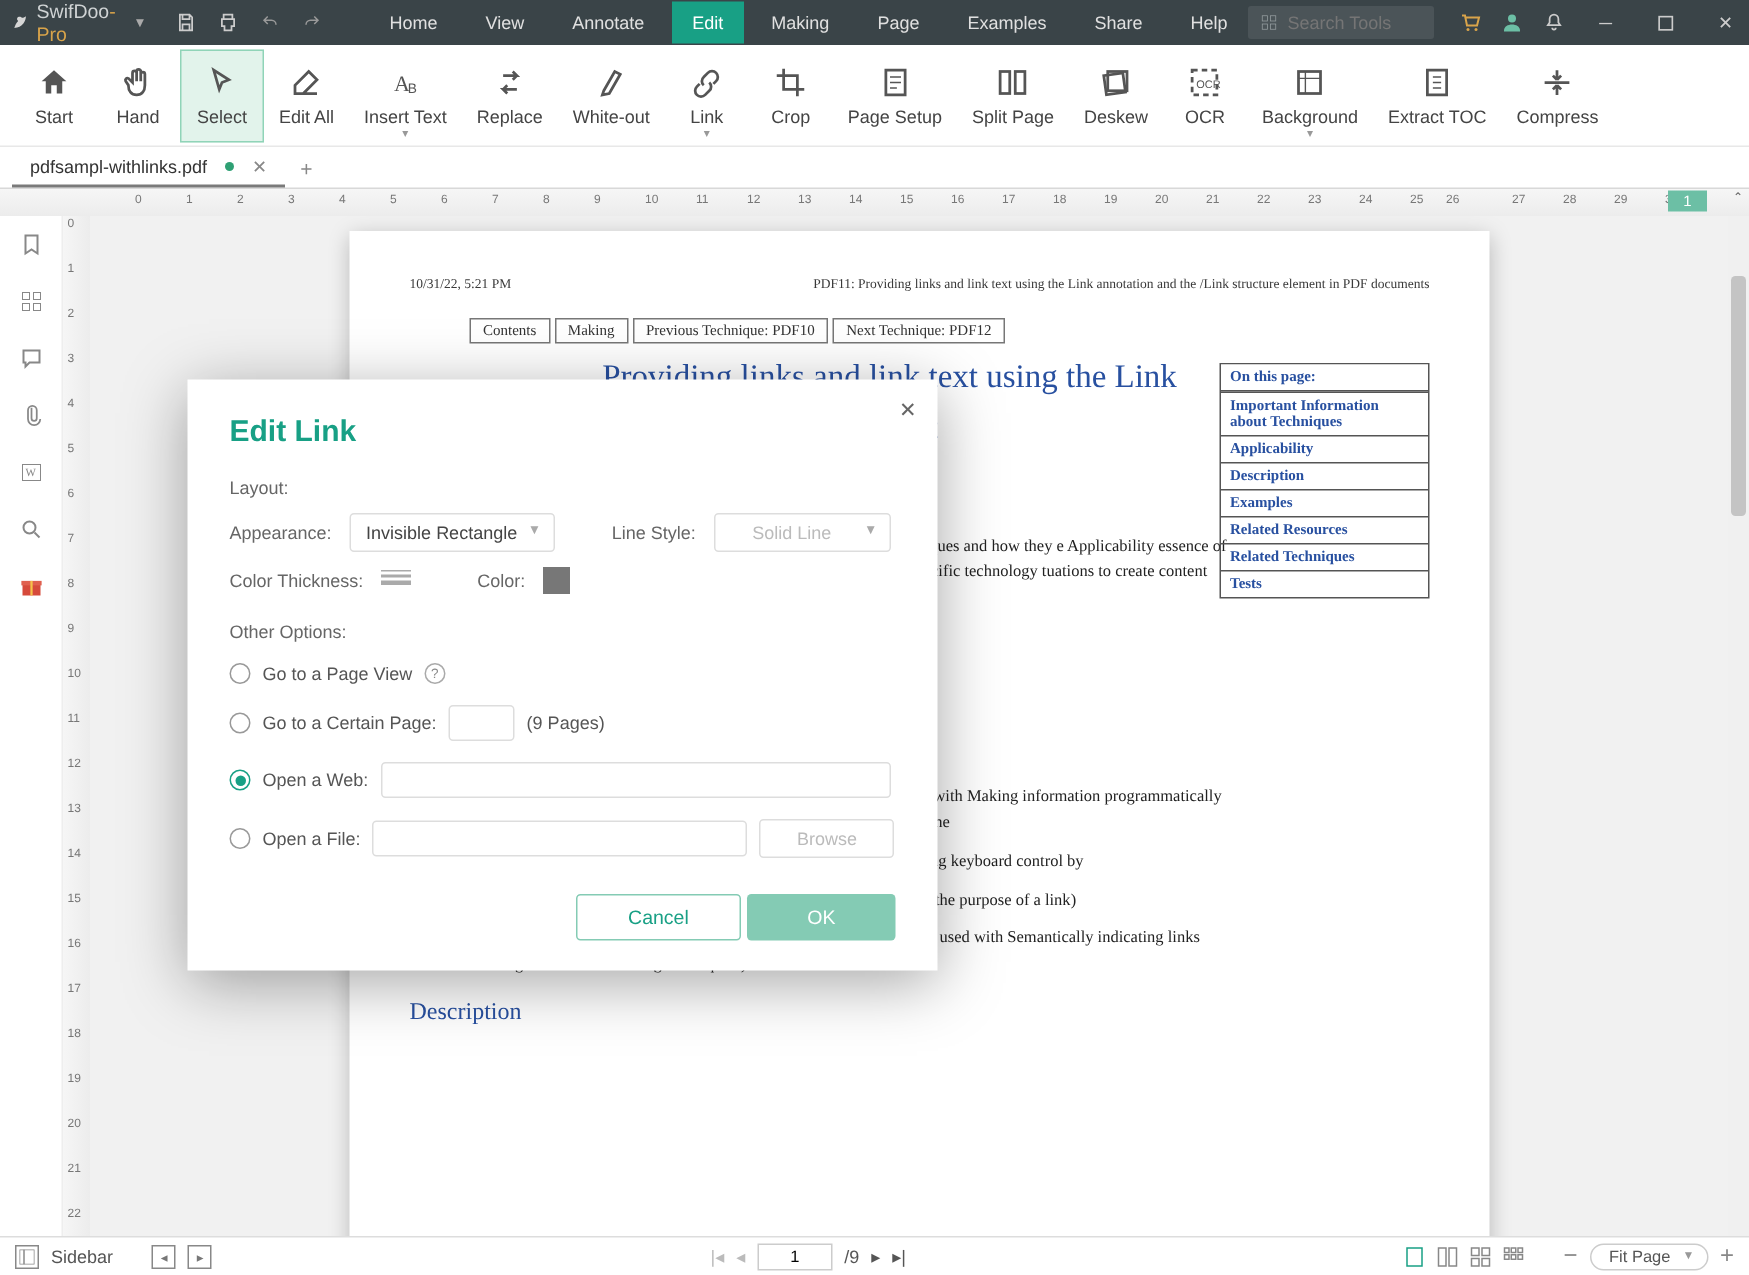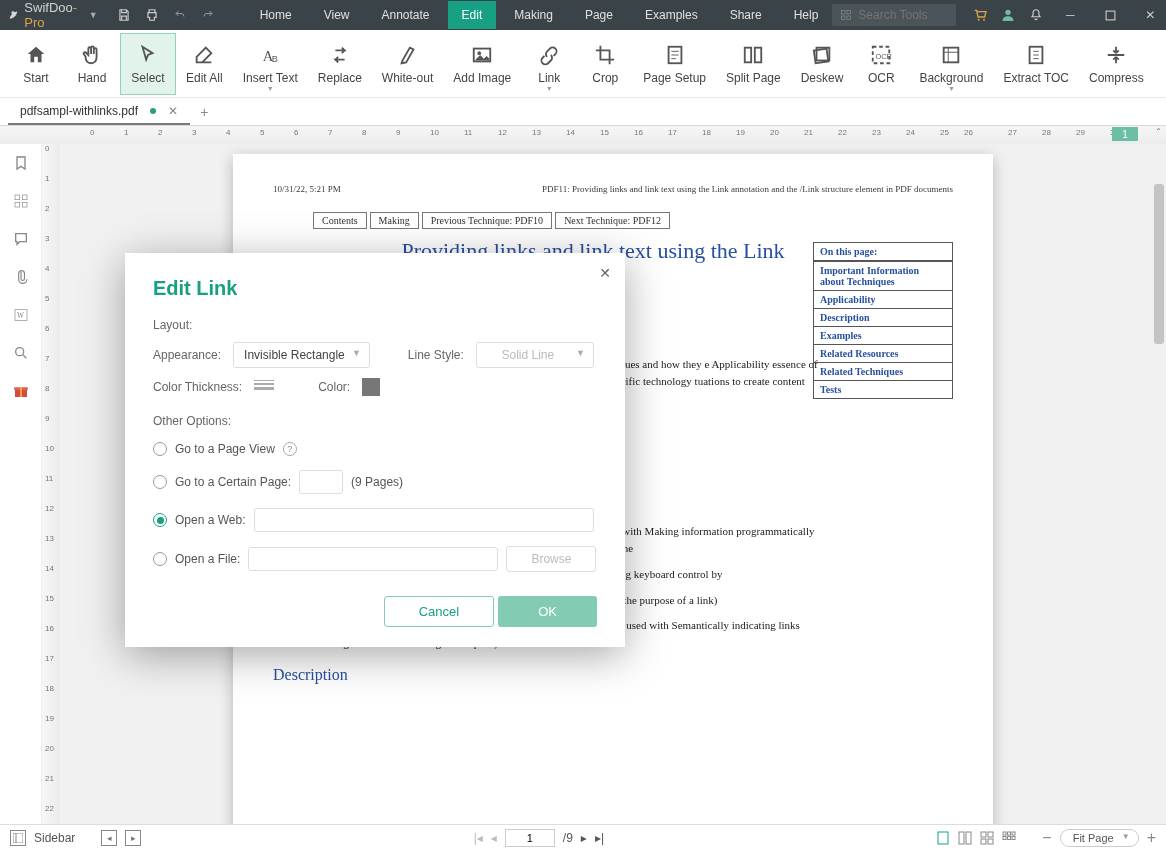--- a/index.html
+++ b/index.html
@@ -232,30 +232,20 @@
       <div class="ticon">
         <svg width="22" height="22" viewBox="0 0 24 24">
           <path fill="none" stroke="#555" stroke-width="2" d="M6 18l8-14 4 2-8 14-5 1z"></path>
         </svg>
       </div>
       <span>White-out</span>
     </div>
     <div class="tool-btn">
       <div class="ticon">
         <svg width="22" height="22" viewBox="0 0 24 24">
-          <rect x="3" y="5" width="18" height="14" fill="none" stroke="#555" stroke-width="2"></rect>
-          <circle cx="9" cy="10" r="2" fill="#555"></circle>
-          <path fill="#555" d="M5 17l5-5 4 4 3-3 3 3v2H5z"></path>
-        </svg>
-      </div>
-      <span>Add Image</span>
-    </div>
-    <div class="tool-btn">
-      <div class="ticon">
-        <svg width="22" height="22" viewBox="0 0 24 24">
           <path fill="none" stroke="#555" stroke-width="2" d="M10 14a4 4 0 010-6l3-3a4 4 0 016 6l-2 2m-3-1a4 4 0 010 6l-3 3a4 4 0 01-6-6l2-2"></path>
         </svg>
       </div>
       <span>Link</span>
       <span class="mini-caret">▾</span>
     </div>
     <div class="tool-btn">
       <div class="ticon">
         <svg width="22" height="22" viewBox="0 0 24 24">
           <path fill="none" stroke="#555" stroke-width="2" d="M7 2v15h15M2 7h15v15"></path>

